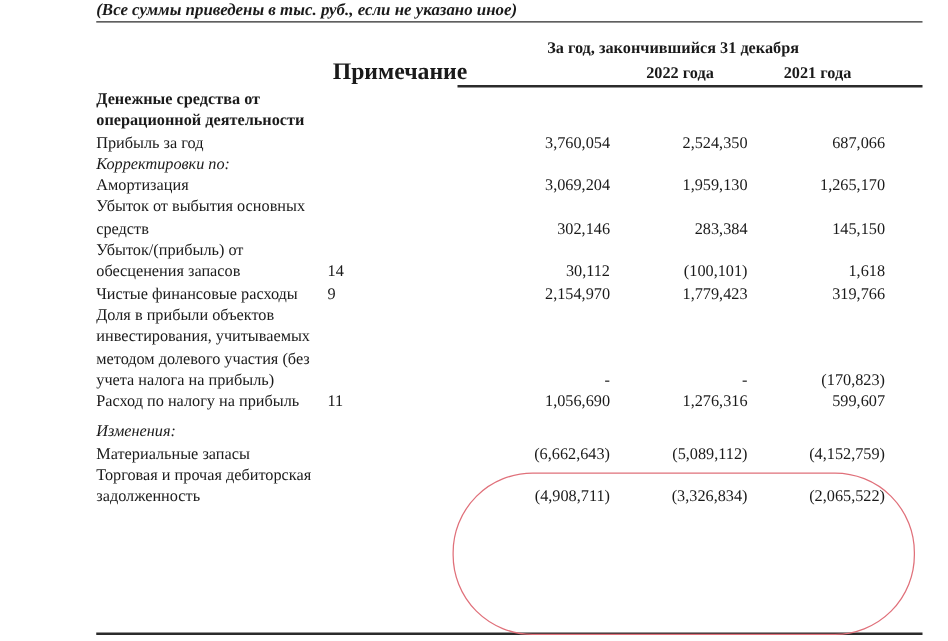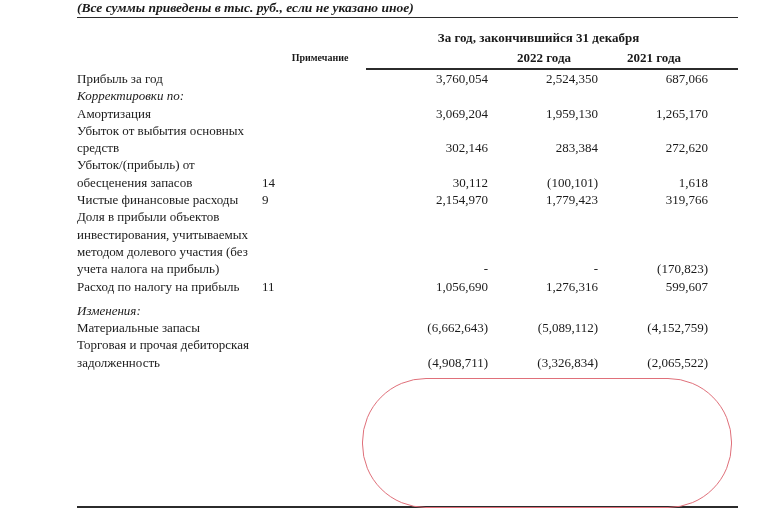--- a/index.html
+++ b/index.html
@@ -56,21 +56,21 @@
     line-height: 15px;
     white-space: nowrap;
   }
   .hdr-note {
     position: absolute;
     left: 262px;
     top: 50px;
     width: 116px;
     text-align: center;
     font-weight: bold;
-    font-size: 10px;
+    font-size: 19px;
     line-height: 15px;
     white-space: nowrap;
   }
   .hdr-year {
     position: absolute;
     top: 50px;
     width: 110px;
     text-align: center;
     font-weight: bold;
     font-size: 13px;
@@ -168,20 +168,29 @@
       <col class="c-pad">
         <col class="c-label">
         <col class="c-note">
       <col class="c-num">
         <col class="c-num">
         <col class="c-num">
         <col class="c-tail">
     </colgroup>
     <tbody>
 
+      <tr>
+        <td></td>
+        <td class="label b">Денежные средства от операционной деятельности</td>
+        <td class="note"></td>
+        <td class="num"></td>
+        <td class="num"></td>
+        <td class="num"></td>
+        <td></td>
+      </tr>
 
       <tr>
         <td></td>
         <td class="label">Прибыль за год</td>
         <td class="note"></td>
         <td class="num">3,760,054</td>
         <td class="num">2,524,350</td>
         <td class="num">687,066</td>
         <td></td>
       </tr>
@@ -205,21 +214,21 @@
         <td class="num">1,265,170</td>
         <td></td>
       </tr>
 
       <tr>
         <td></td>
         <td class="label">Убыток от выбытия основных средств</td>
         <td class="note"></td>
         <td class="num" style="vertical-align:bottom">302,146</td>
         <td class="num" style="vertical-align:bottom">283,384</td>
-        <td class="num" style="vertical-align:bottom">272,620</td>
+        <td class="num" style="vertical-align:bottom">145,150</td>
         <td></td>
       </tr>
 
       <tr>
         <td></td>
         <td class="label">Убыток/(прибыль) от обесценения запасов</td>
         <td class="note" style="vertical-align:bottom">14</td>
         <td class="num" style="vertical-align:bottom">30,112</td>
         <td class="num" style="vertical-align:bottom">(100,101)</td>
         <td class="num" style="vertical-align:bottom">1,618</td>

